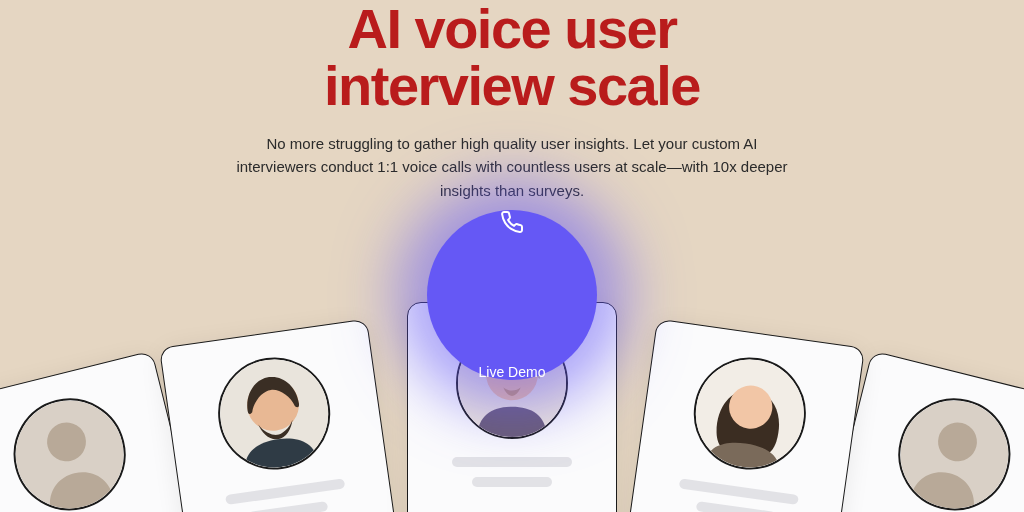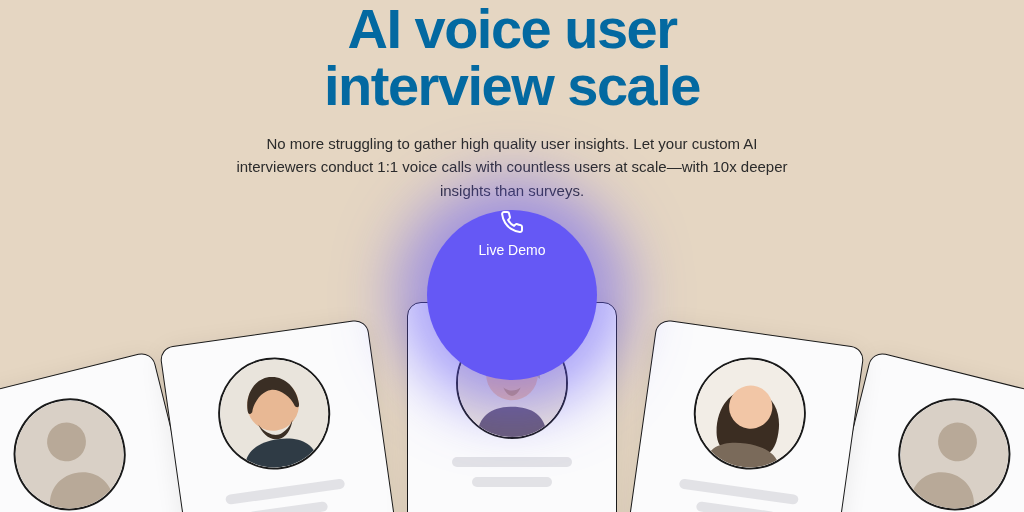--- a/index.html
+++ b/index.html
@@ -13,21 +13,21 @@
   }
   .hero {
     text-align: center;
     padding-top: 0;
   }
   .headline {
     font-size: 56px;
     font-weight: 800;
     letter-spacing: -1.5px;
     line-height: 1.02;
-    color: #0369a1;
+    color: #b91c1c;
   }
   .subhead {
     margin: 18px auto 0;
     max-width: 560px;
     font-size: 15px;
     line-height: 1.55;
     color: #2b2b2b;
     text-align: center;
   }
   .demo-wrap {
@@ -38,21 +38,21 @@
     z-index: 50;
   }
   .demo-btn {
     width: 170px;
     height: 170px;
     border-radius: 50%;
     background: #6558f5;
     display: flex;
     flex-direction: column;
     align-items: center;
-    justify-content: flex-start;
+    justify-content: space-between;
     gap: 8px;
     color: #ffffff;
     font-size: 14px;
     box-shadow: 0 0 60px 30px rgba(101,88,245,0.55);
     cursor: pointer;
     border: none;
   }
   .phone-icon { width: 24px; height: 24px; display:block; }
   .cards {
     position: absolute;

